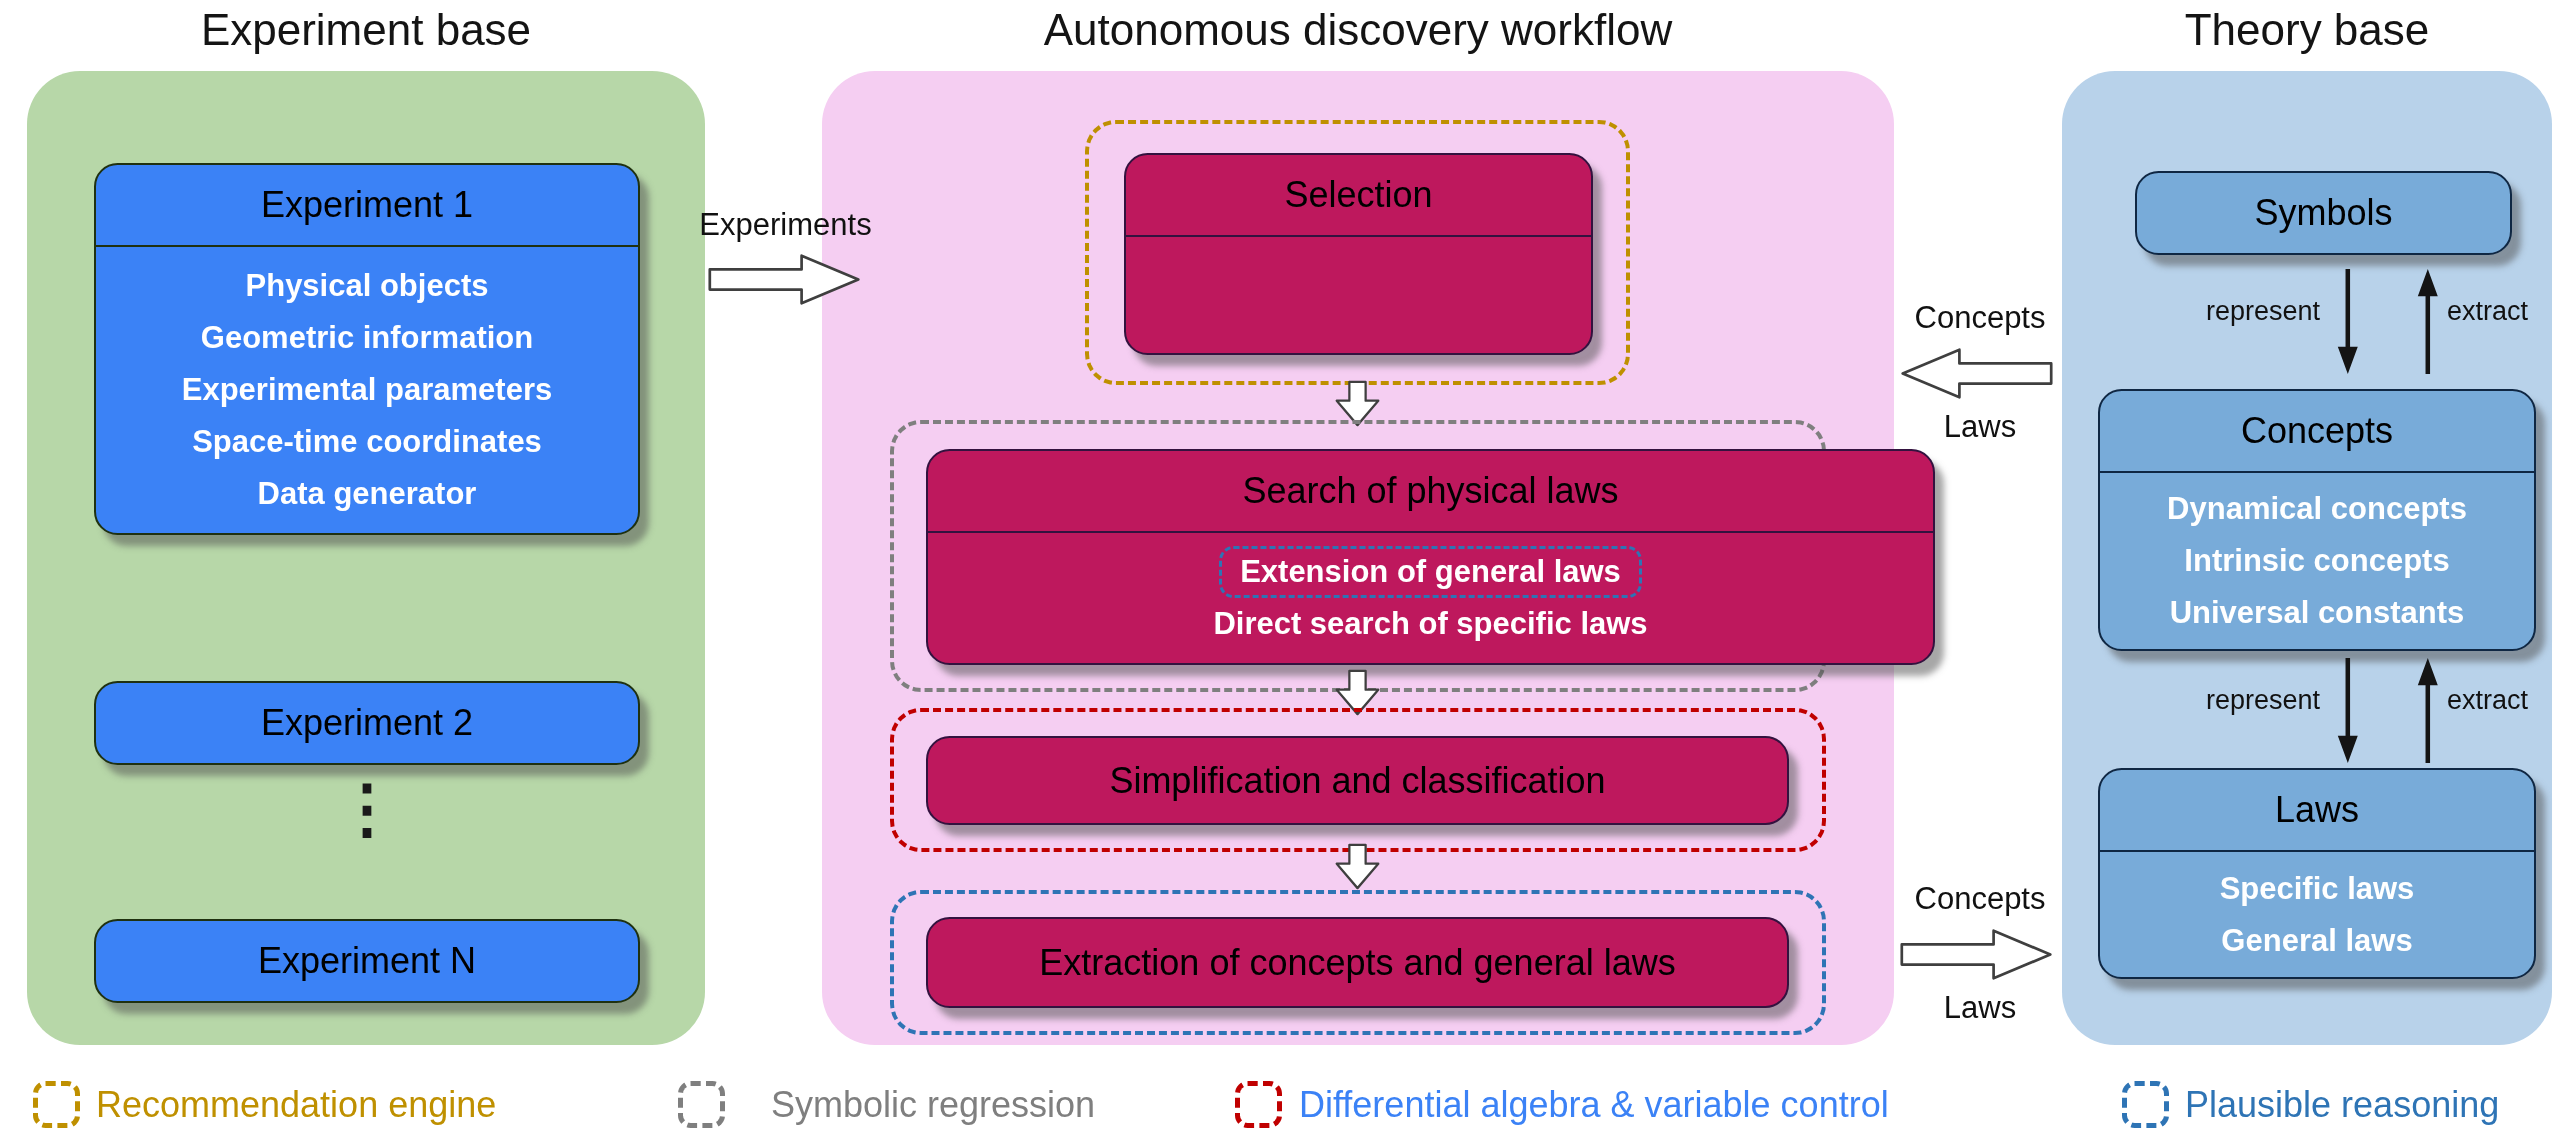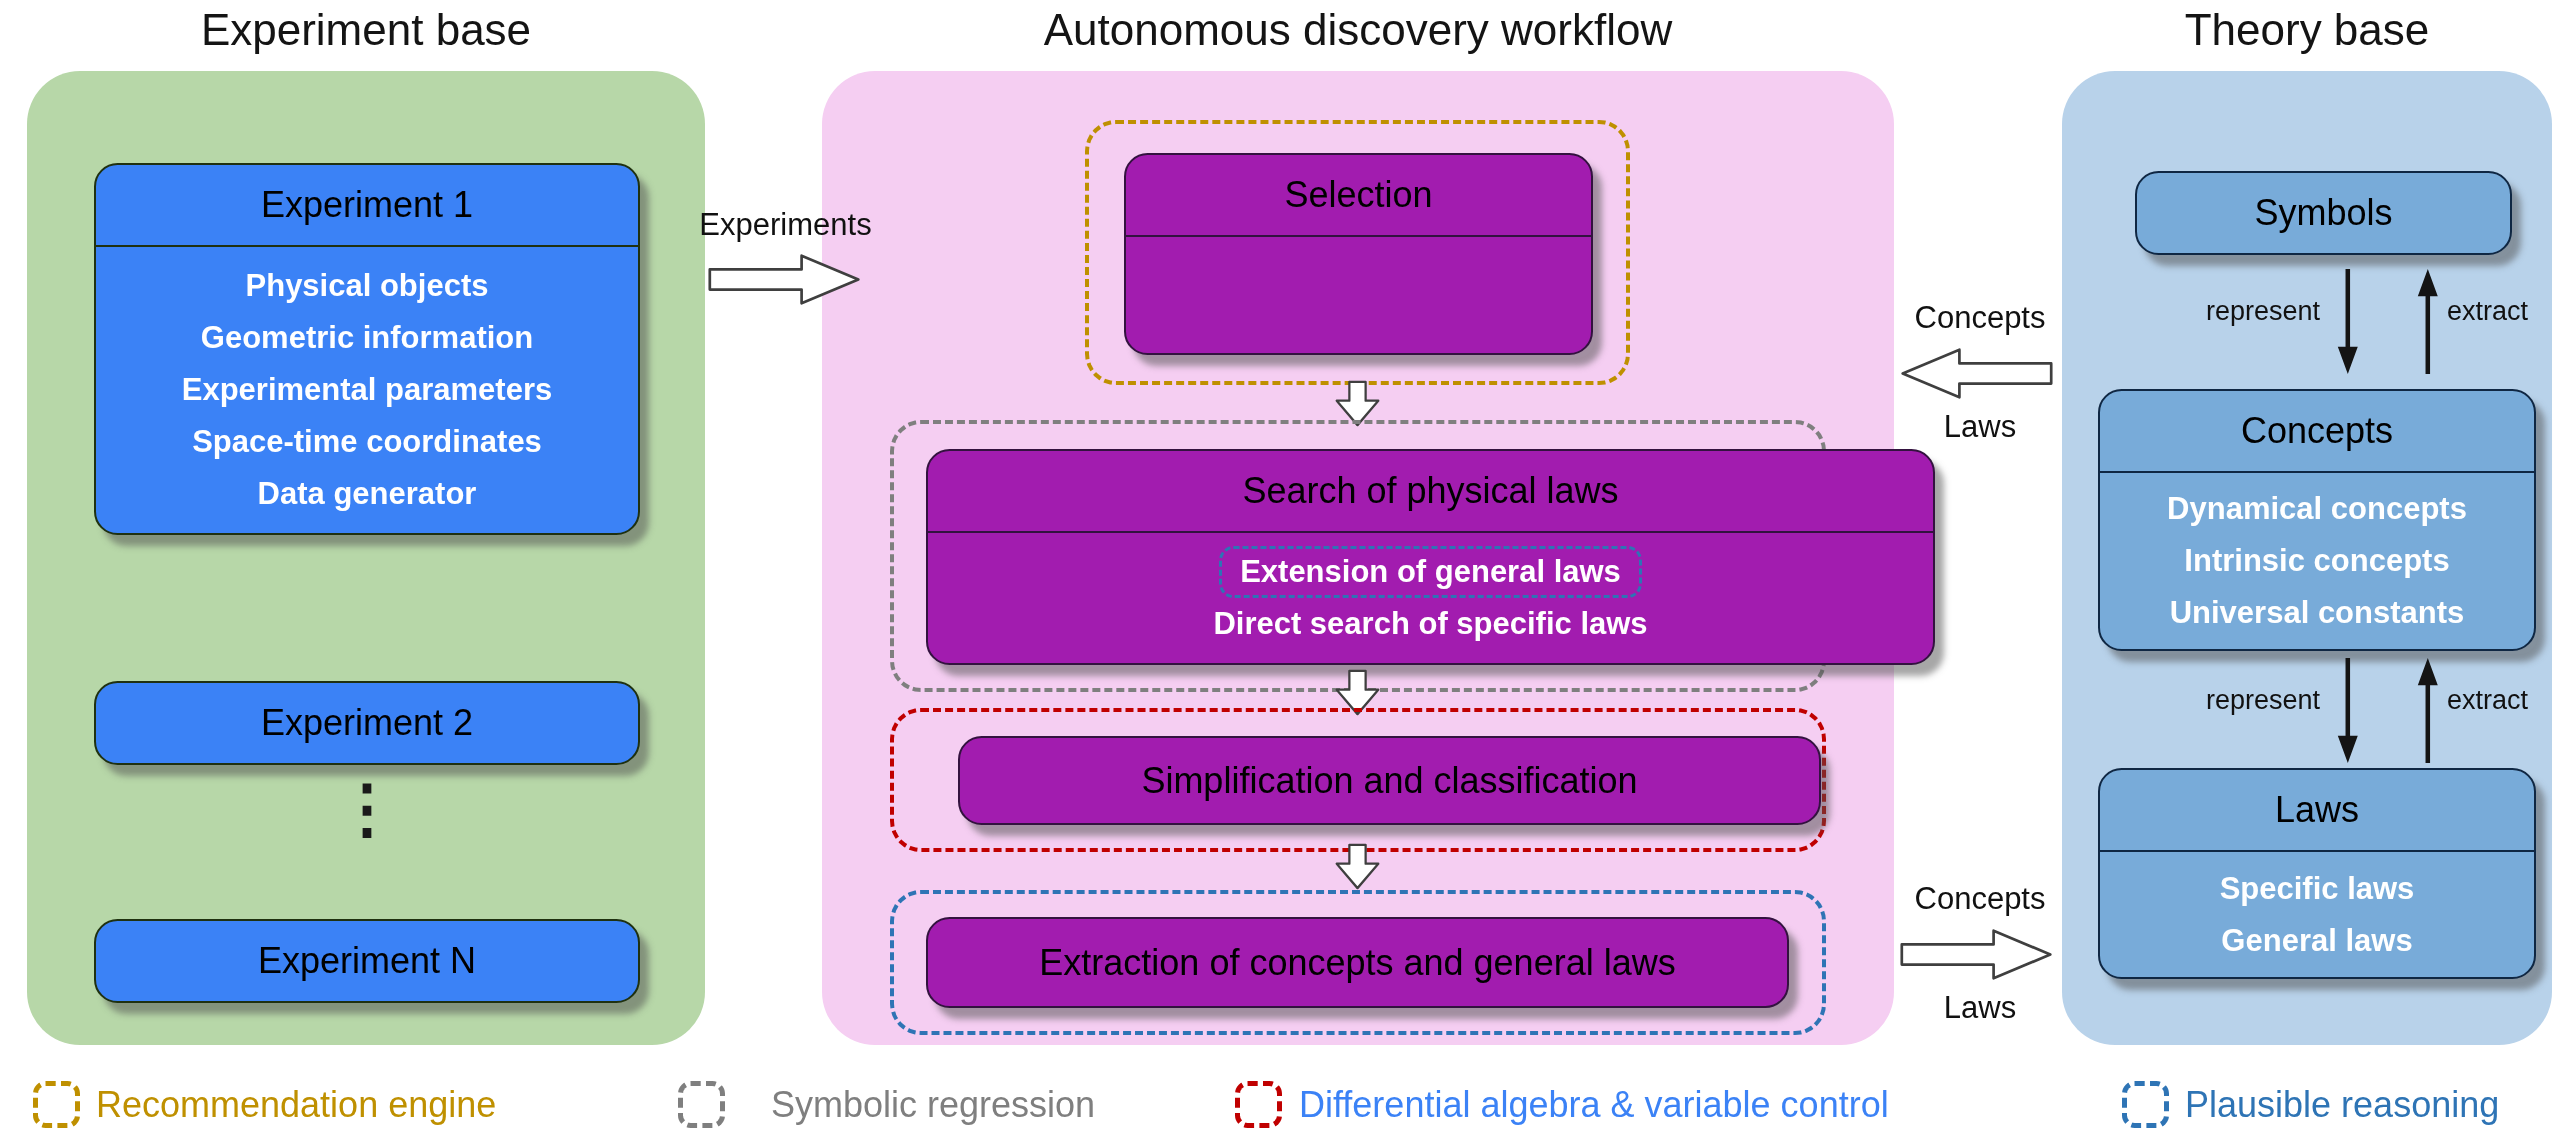--- a/index.html
+++ b/index.html
@@ -8,21 +8,21 @@
 
   .panel { position: absolute; border-radius: 53px; }
   .panel-title { position: absolute; text-align: center; font-size: 44px; color: #141414; }
 
   .node {
     position: absolute; border: 2.7px solid #222; border-radius: 23.6px;
     box-shadow: 9px 11px 6.4px rgba(80,80,80,0.5);
     display: flex; flex-direction: column; overflow: hidden;
   }
   .node.green  { border-color: #1f3110; background: #3b82f6; }
-  .node.purple { border-color: #33123f; background: #a21caf; }
+  .node.purple { border-color: #33123f; background: #be185d; }
   .node.blue   { border-color: #0f2743; background: #78abd9; }
 
   .node-header { flex: 0 0 auto; display: flex; align-items: center; justify-content: center; font-size: 36px; color: #000; }
   .node-header.divided { height: 82px; }
   .node.green  .node-header.divided { border-bottom: 2.3px solid #1f3110; }
   .node.purple .node-header.divided { border-bottom: 2.3px solid #33123f; }
   .node.blue   .node-header.divided { border-bottom: 2.3px solid #0f2743; }
   .node-header.solo { flex: 1; }
 
   .node-body { flex: 1; display: flex; flex-direction: column; align-items: center; justify-content: center; color: #ffffff; font-weight: bold; font-size: 31px; }
@@ -102,21 +102,21 @@
     <div class="body-line">Direct search of specific laws</div>
   </div>
 </div>
 
 <svg class="osvg" style="left:1334px; top:669px;" width="47" height="47" viewBox="0 0 52 50" preserveAspectRatio="none">
   <path d="M17 2 L35 2 L35 22 L49 22 L26 48 L3 22 L17 22 Z" fill="#ffffff" stroke="#3f3f3f" stroke-width="2.5" stroke-linejoin="round"></path>
 </svg>
 
 <div class="dash" style="left: 890px; top: 708px; width: 936px; height: 144px; border-color: rgb(192, 0, 0);"></div>
 
-<div class="node purple" style="left:926px; top:736px; width:863px; height:89px;margin-left:32px;">
+<div class="node purple" style="left:926px; top:736px; width:863px; height:89px;">
   <div class="node-header solo">Simplification and classification</div>
 </div>
 
 <svg class="osvg" style="left:1334px; top:843px;" width="47" height="47" viewBox="0 0 52 50" preserveAspectRatio="none">
   <path d="M17 2 L35 2 L35 22 L49 22 L26 48 L3 22 L17 22 Z" fill="#ffffff" stroke="#3f3f3f" stroke-width="2.5" stroke-linejoin="round"></path>
 </svg>
 
 <div class="dash" style="left: 890px; top: 890px; width: 936px; height: 145px; border-color: rgb(46, 116, 181);"></div>
 
 <div class="node purple" style="left:926px; top:917px; width:863px; height:91px;">

